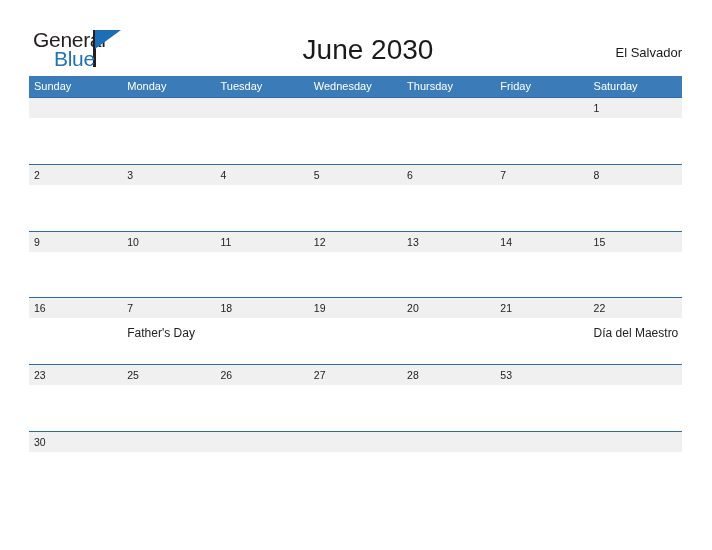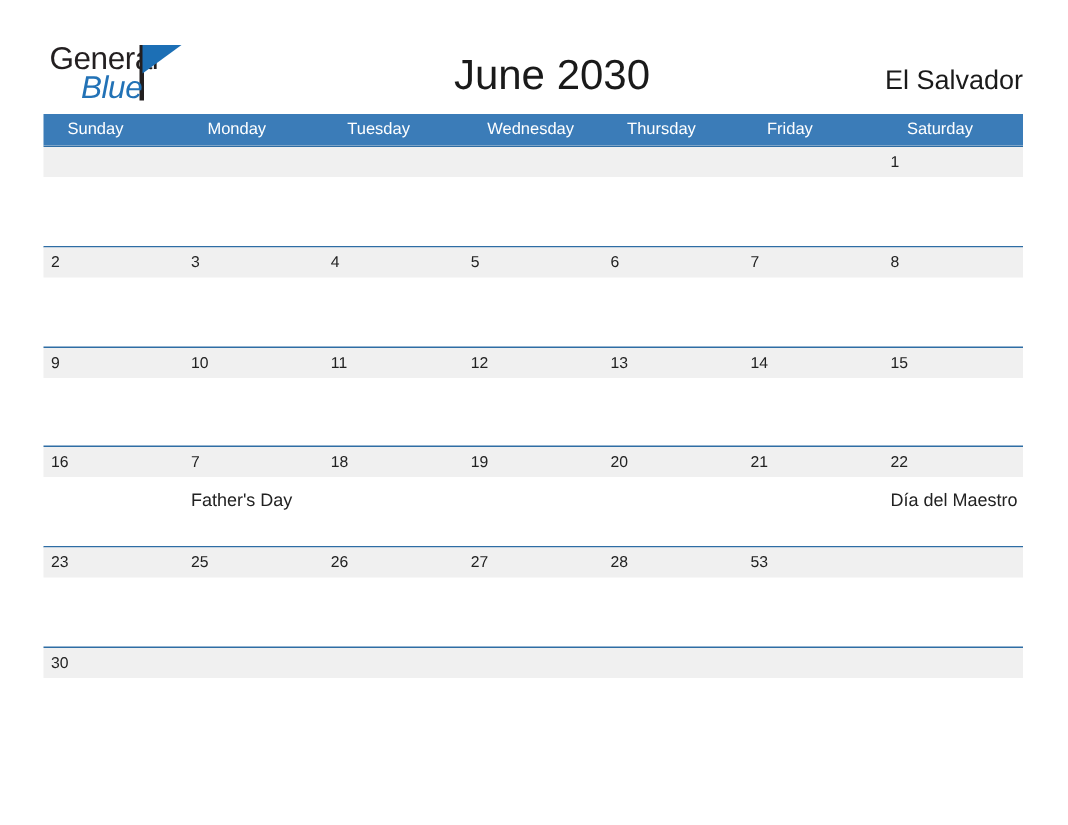--- a/index.html
+++ b/index.html
@@ -54,21 +54,20 @@
   .logo-blue {
     position: absolute;
     left: 21px;
     top: 19px;
     font-size: 21px;
     font-weight: 400;
     letter-spacing: -0.3px;
     color: #2272b6;
     line-height: 22px;
     font-family: "Liberation Sans", sans-serif;
-    font-style: italic;
   }
   .logo-triangle {
     position: absolute;
     left: 62px;
     top: 1px;
     width: 0;
     height: 0;
     border-left: 26px solid #1c6fb5;
     border-bottom: 19px solid transparent;
   }
@@ -92,21 +91,21 @@
     color: #1a1a1a;
     letter-spacing: 0px;
     line-height: 34px;
     margin-left: 12px;
   }
 
   .country {
     position: absolute;
     right: 30px;
     top: 44px;
-    font-size: 18px;
+    font-size: 13px;
     font-weight: 400;
     color: #1a1a1a;
     line-height: 18px;
     text-align: right;
   }
 
   
   .calendar {
     position: absolute;
     left: 29px;
@@ -117,21 +116,21 @@
   .weekday-row {
     display: flex;
     width: 653px;
     height: 21px;
     background: #3b7cb8;
   }
   .weekday-cell {
     width: 93.28px;
     height: 21px;
     box-sizing: border-box;
-    padding-left: 16px;
+    padding-left: 5px;
     font-size: 11px;
     line-height: 21px;
     color: #ffffff;
     font-weight: 400;
     white-space: nowrap;
     overflow: hidden;
   }
 
   .week-row {
     position: relative;

